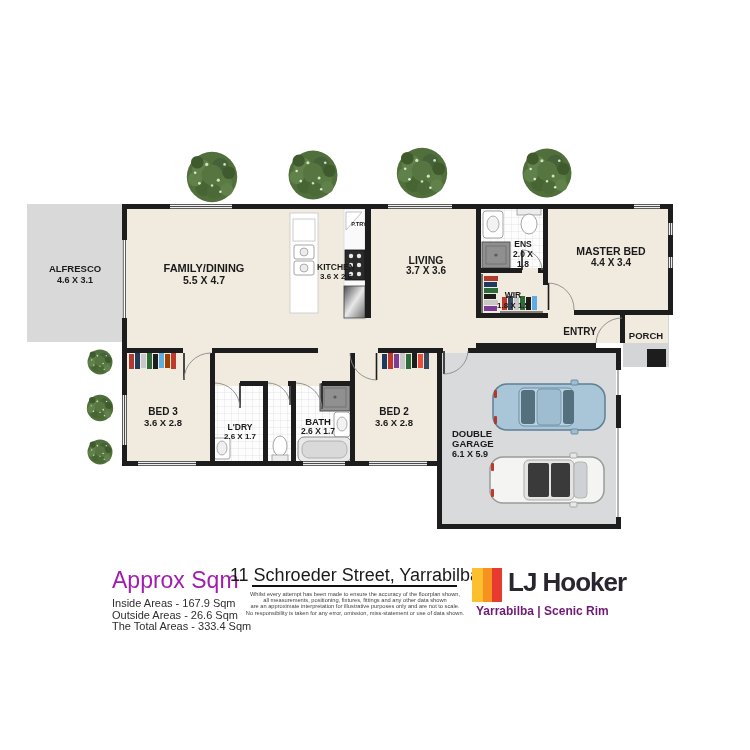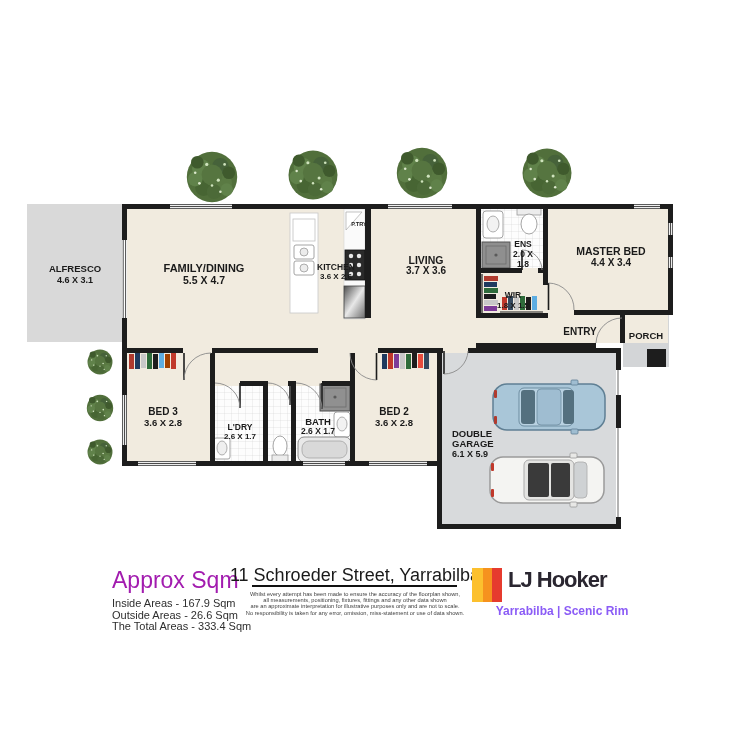--- a/index.html
+++ b/index.html
@@ -11,22 +11,22 @@
   .room-label.start{text-anchor:start;}
   .arc{fill:none;stroke:#8a8a8a;stroke-width:0.9;}
   .leaf{stroke:#1d1d1d;stroke-width:1.6;}
   .fixture{stroke:#9a9a9a;stroke-width:0.9;fill:#ffffff;}
   .footer{position:absolute;color:#1a1a1a;}
   .approx-heading{font-size:23px;color:#a21caf;}
   .approx-line{font-size:11px;color:#2e2e2e;line-height:11.5px;}
   .address{font-size:18px;color:#1a1a1a;text-align:center;}
   .rule{position:absolute;background:#111;}
   .disclaimer{font-size:5.7px;line-height:6.4px;color:#3f3f3f;text-align:center;}
-  .brand-name{font-size:22px;font-weight:bold;color:#2a2630;letter-spacing:-1px;}
-  .brand-office{font-size:12px;font-weight:bold;color:#8b5cf6;text-align:center;}
+  .brand-name{font-size:26px;font-weight:bold;color:#2a2630;letter-spacing:-1px;}
+  .brand-office{font-size:12px;font-weight:bold;color:#701a75;text-align:left;}
 </style>
 </head>
 <body>
 
 <div class="canvas">
 
 <svg class="plan-svg" width="750" height="560" viewBox="0 0 750 560">
   <defs>
     <pattern id="tile" width="7" height="7" patternUnits="userSpaceOnUse">
       <path d="M7 0 H0 V7" fill="none" stroke="#d8d8d8" stroke-width="0.7"></path>

